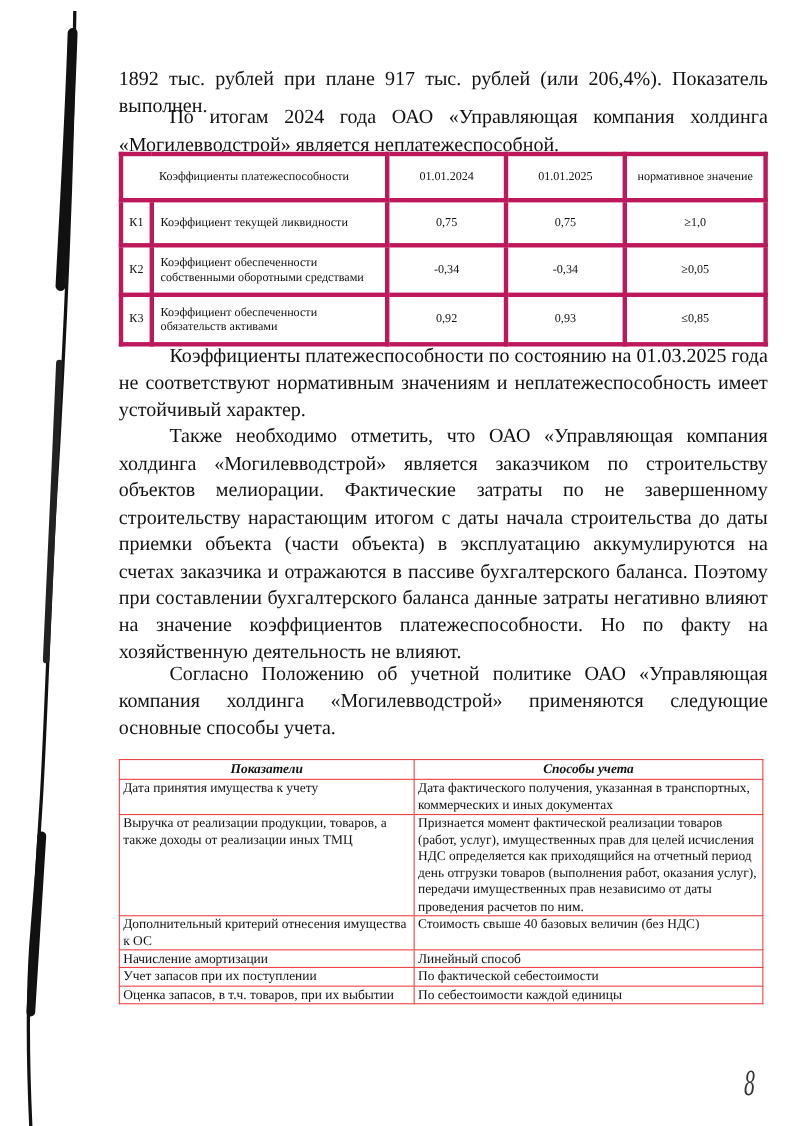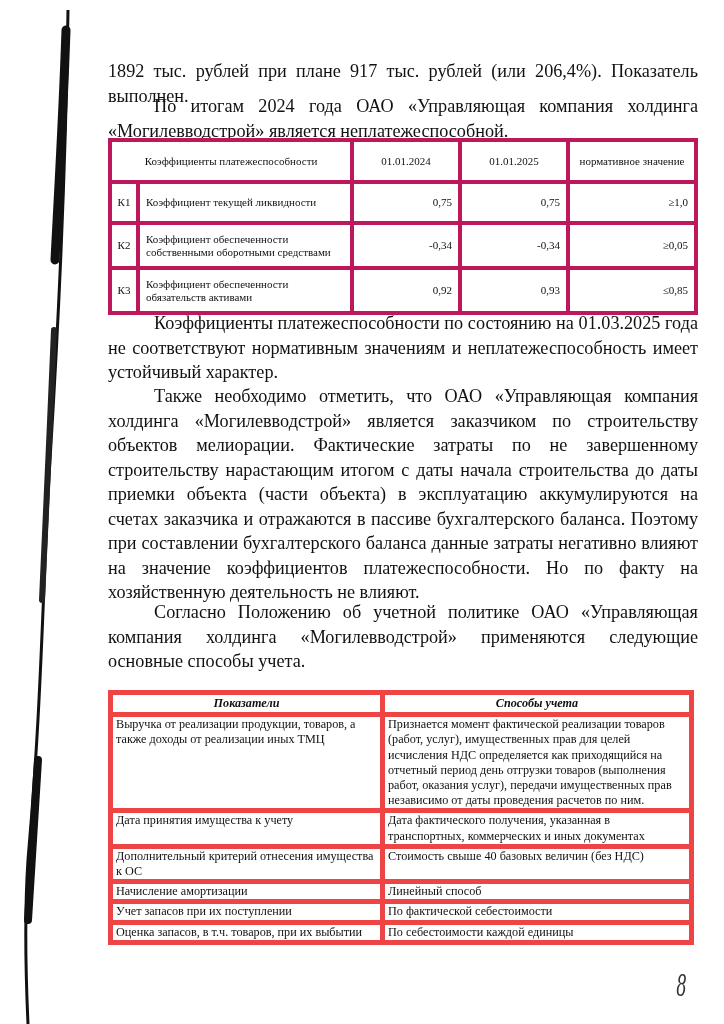--- a/index.html
+++ b/index.html
@@ -12,26 +12,26 @@
   }
   .p {
     position: absolute; left: 108px; width: 590px;
     font-size: 18.2px; line-height: 24.5px; text-align: justify; margin: 0;
   }
   .p.indent { text-indent: 46px; }
   table { border-collapse: collapse; position: absolute; }
   #t1 { left: 108px; top: 138px; width: 590px; font-size: 11px; line-height: 13px; }
   #t1 td, #t1 th { border: 4px solid #be185d; font-weight: normal; padding: 2px 6px; }
   #t1 th { height: 34px; text-align: center; }
-  #t1 td.num { text-align: right; }
+  #t1 td.num { text-align: center; }
   #t1 td.code { text-align: center; width: 20px; padding: 2px 2px; }
   #t1 tr.r1 td { height: 33px; }
   #t1 tr.r2 td, #t1 tr.r3 td { height: 37px; }
   #t2 { left: 108px; top: 690px; width: 586px; font-size: 12.2px; line-height: 15.2px; }
-  #t2 td, #t2 th { border: 5px solid #ef4444; padding: 0 3px; vertical-align: top; text-align: left; }
+  #t2 td, #t2 th { border: 1px solid #ef4444; padding: 0 3px; vertical-align: top; text-align: left; }
   #t2 th { font-style: italic; font-weight: bold; text-align: center; padding: 1px 3px; }
   #t2 td.c1 { width: 261px; }
   .page-num {
     position: absolute; left: 672px; top: 968px; font-family: "DejaVu Serif", serif;
     font-style: italic; font-size: 30px; color: #333; transform: scaleX(0.55);
   }
 </style>
 </head>
 <body>
 
@@ -81,26 +81,26 @@
 <p class="p indent" style="top:384px;">Также необходимо отметить, что ОАО «Управляющая компания холдинга «Могилевводстрой» является заказчиком по строительству объектов мелиорации. Фактические затраты по не завершенному строительству нарастающим итогом с даты начала строительства до даты приемки объекта (части объекта) в эксплуатацию аккумулируются на счетах заказчика и отражаются в пассиве бухгалтерского баланса. Поэтому при составлении бухгалтерского баланса данные затраты негативно влияют на значение коэффициентов платежеспособности. Но по факту на хозяйственную деятельность не влияют.</p>
 <p class="p indent" style="top:600px;">Согласно Положению об учетной политике ОАО «Управляющая компания холдинга «Могилевводстрой» применяются следующие основные способы учета.</p>
 
 <table id="t2">
   <tbody>
       <tr>
     <th>Показатели</th>
     <th>Способы учета</th>
   </tr>
   <tr>
+    <td class="c1">Дата принятия имущества к учету</td>
+    <td>Дата фактического получения, указанная в транспортных, коммерческих и иных документах</td>
+  </tr>
+  <tr>
     <td class="c1">Выручка от реализации продукции, товаров, а также доходы от реализации иных ТМЦ</td>
     <td>Признается момент фактической реализации товаров (работ, услуг), имущественных прав для целей исчисления НДС определяется как приходящийся на отчетный период день отгрузки товаров (выполнения работ, оказания услуг), передачи имущественных прав независимо от даты проведения расчетов по ним.</td>
-  </tr>
-  <tr>
-    <td class="c1">Дата принятия имущества к учету</td>
-    <td>Дата фактического получения, указанная в транспортных, коммерческих и иных документах</td>
   </tr>
   <tr>
     <td class="c1">Дополнительный критерий отнесения имущества к ОС</td>
     <td>Стоимость свыше 40 базовых величин (без НДС)</td>
   </tr>
   <tr>
     <td class="c1">Начисление амортизации</td>
     <td>Линейный способ</td>
   </tr>
   <tr>

